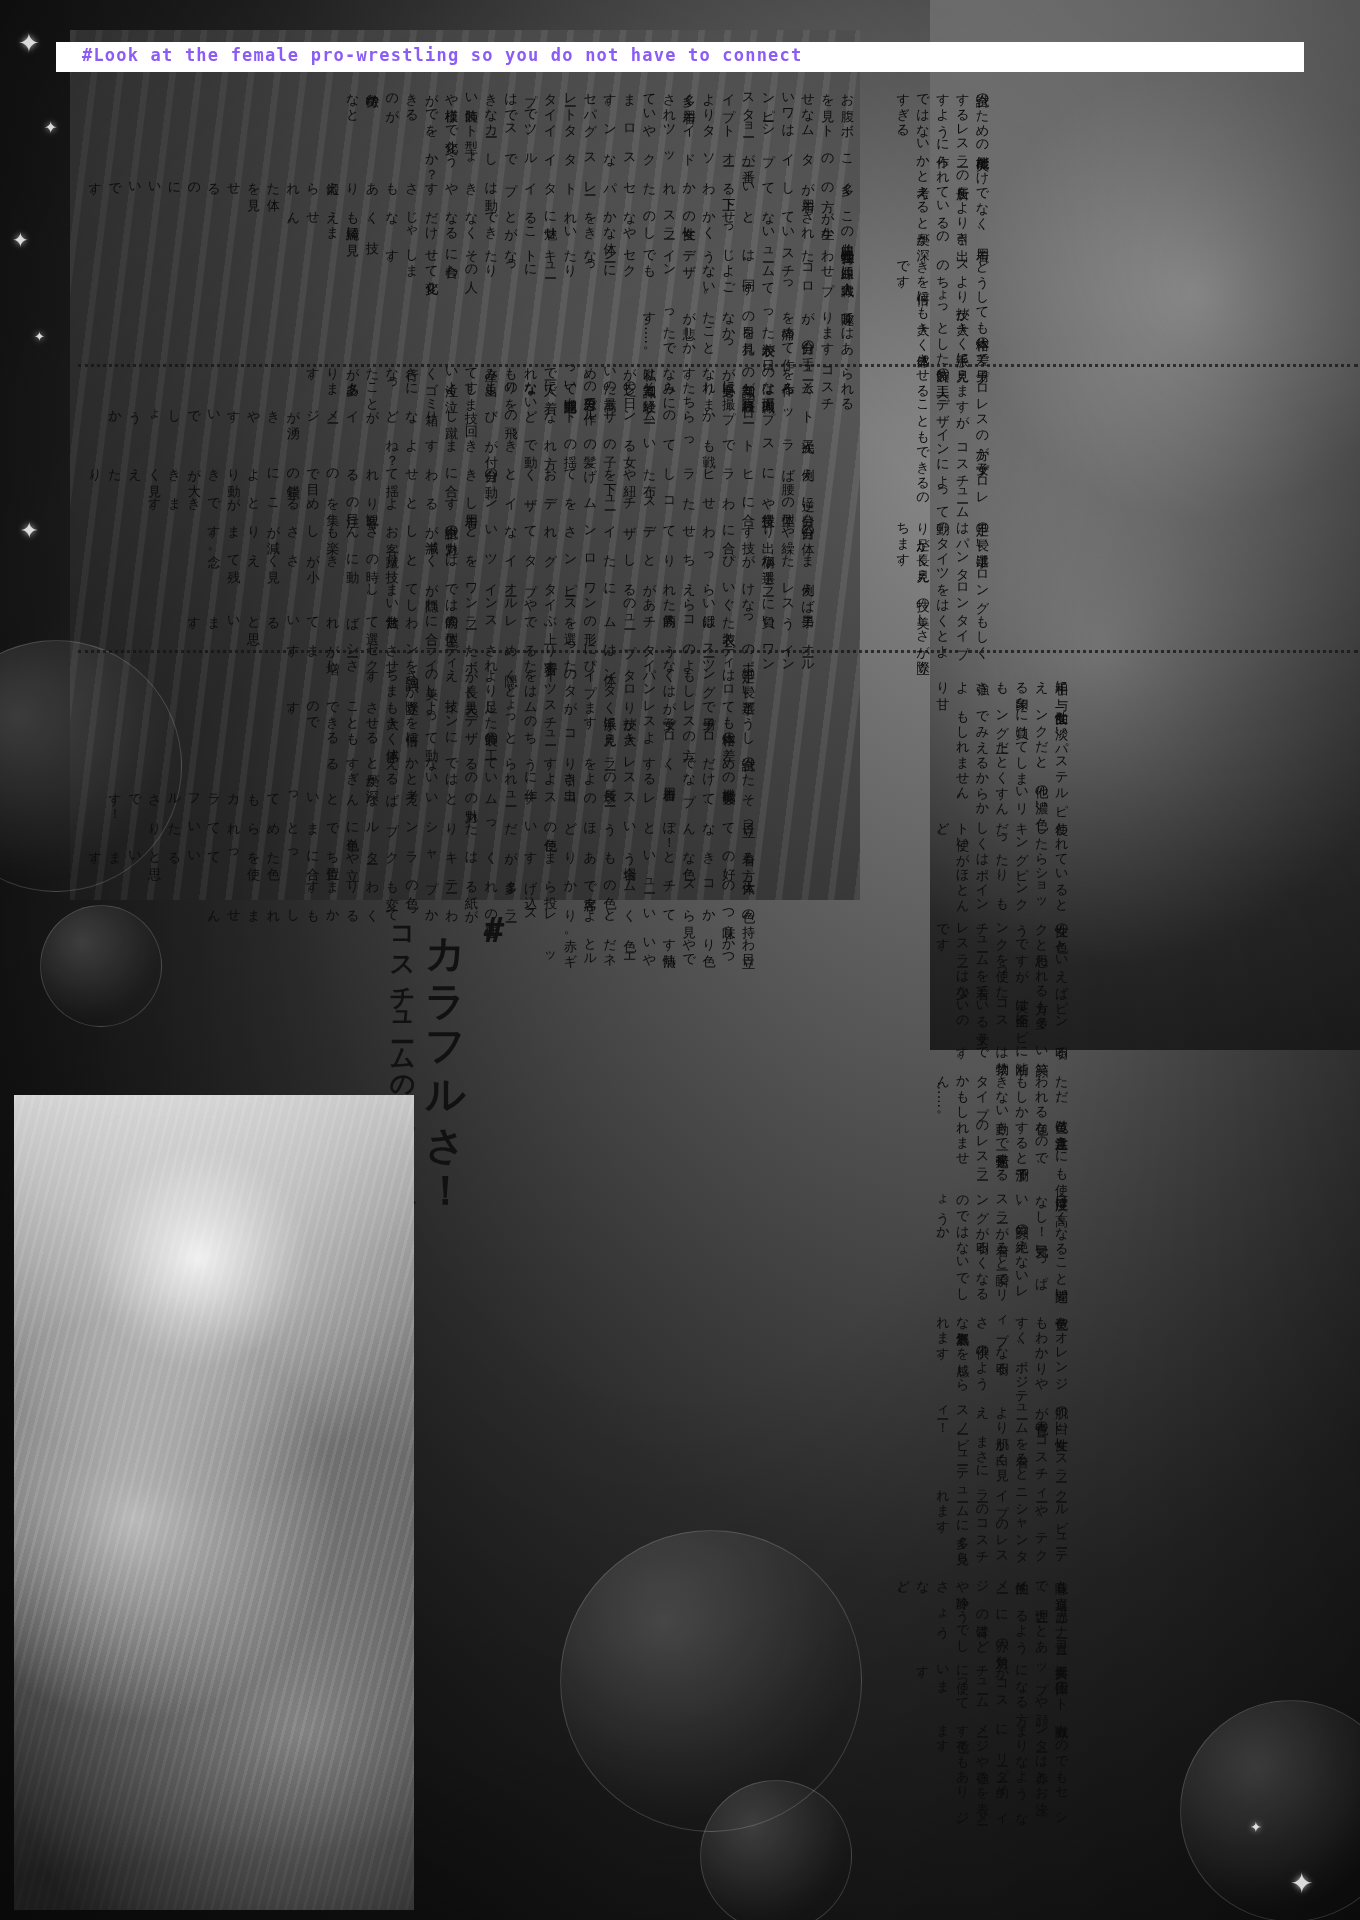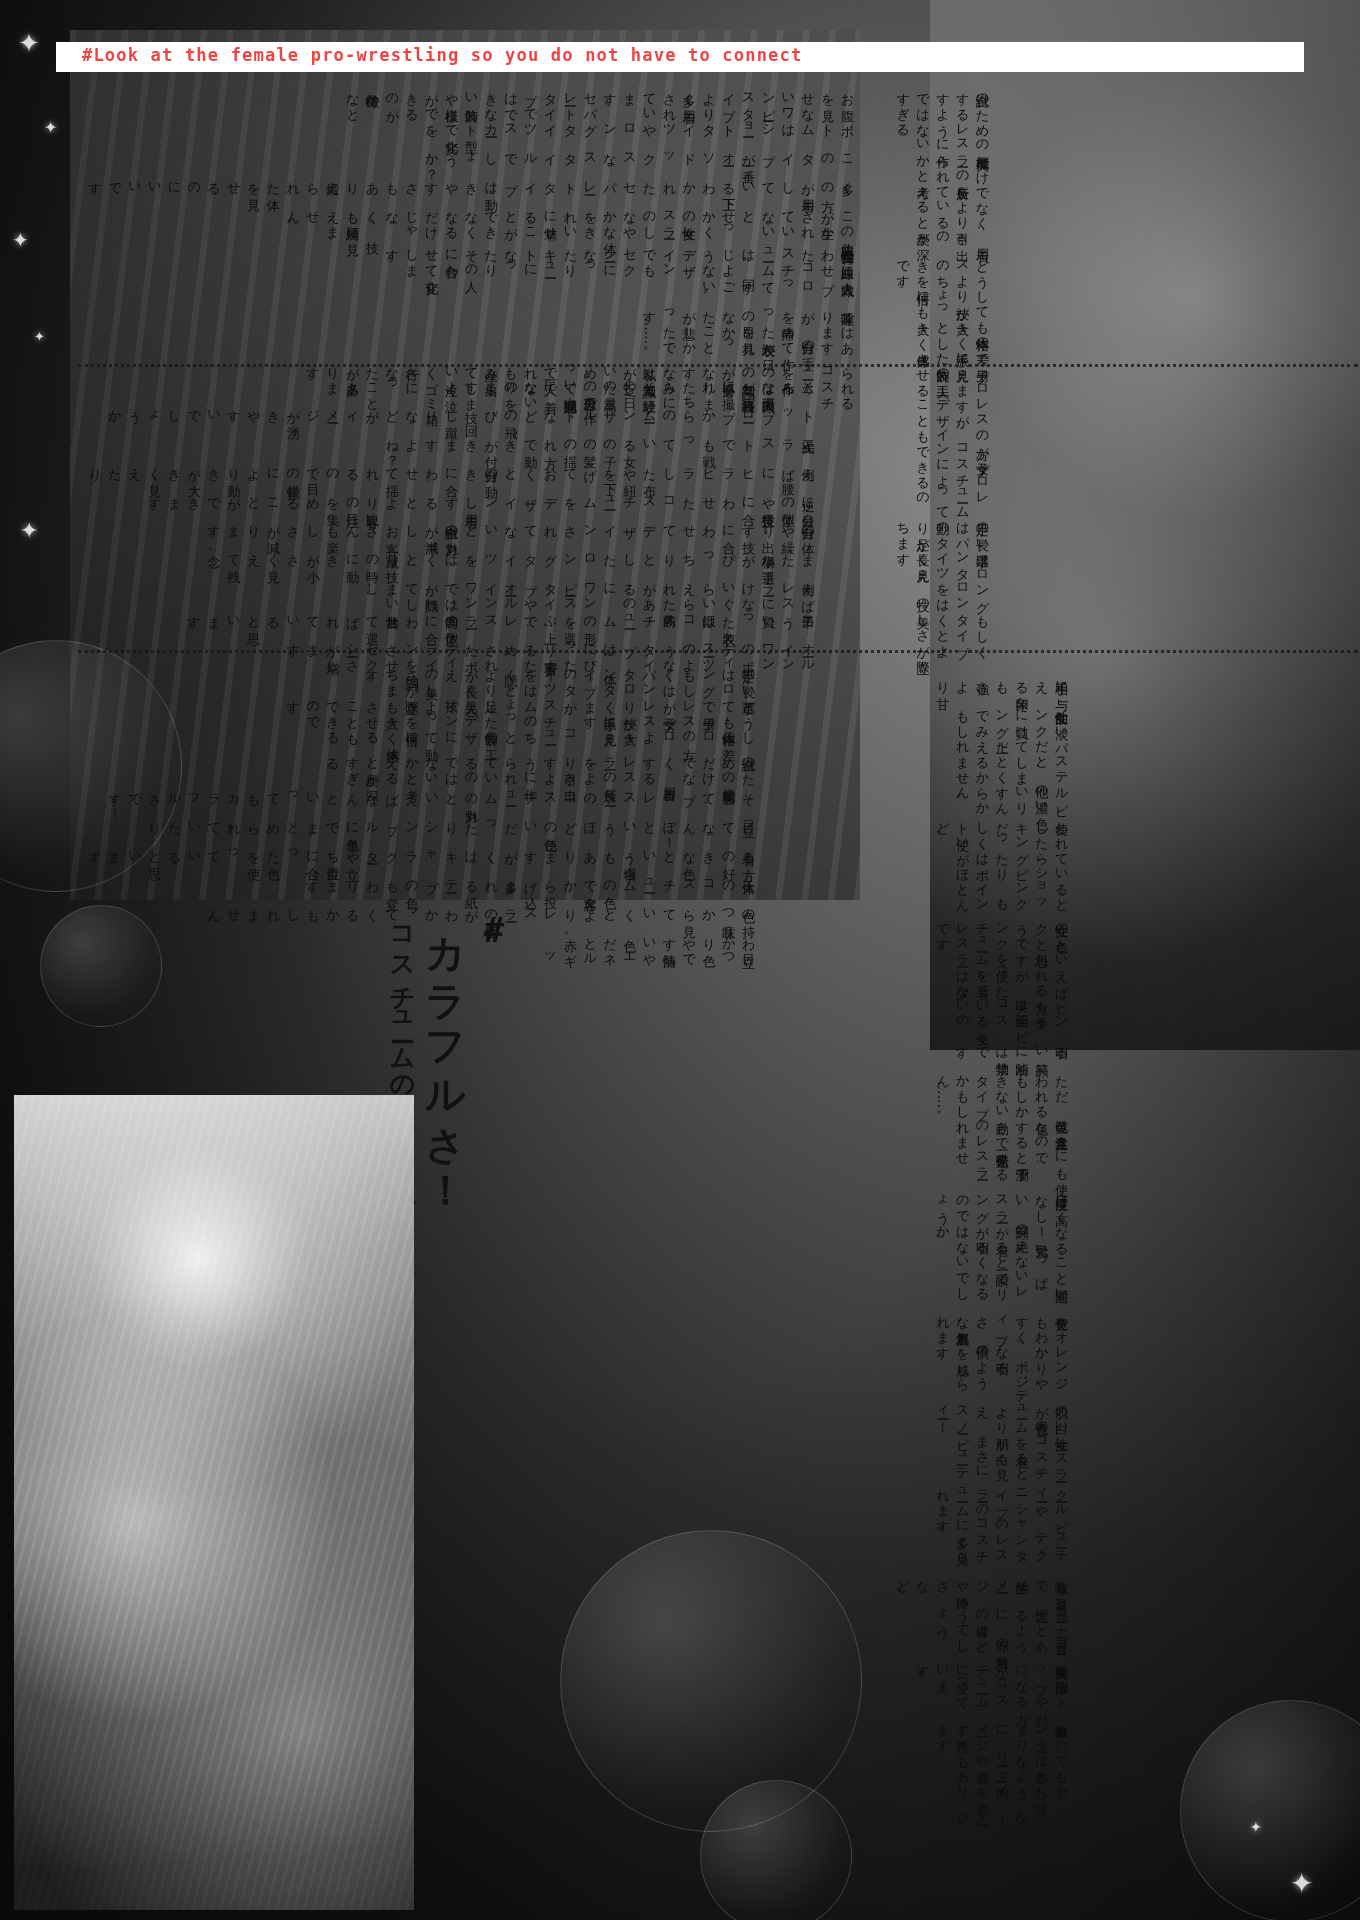--- a/index.html
+++ b/index.html
@@ -49,21 +49,21 @@
   }
 
   
   .header-band{
     position:absolute;left:56px;top:42px;width:1248px;height:30px;
     background:#fff;
   }
   .header-band .tag{
     position:absolute;left:26px;top:3px;
     font-family:"DejaVu Sans Mono","Liberation Mono",monospace;
-    font-weight:bold;font-size:17px;letter-spacing:1.2px;color:#ef4444;
+    font-weight:bold;font-size:17px;letter-spacing:1.2px;color:#8b5cf6;
     white-space:nowrap;
   }
 
   .group{
     position:absolute;
     display:flex;flex-direction:row-reverse;
     writing-mode:vertical-rl;
   }
   .group .col{
     writing-mode:vertical-rl;

